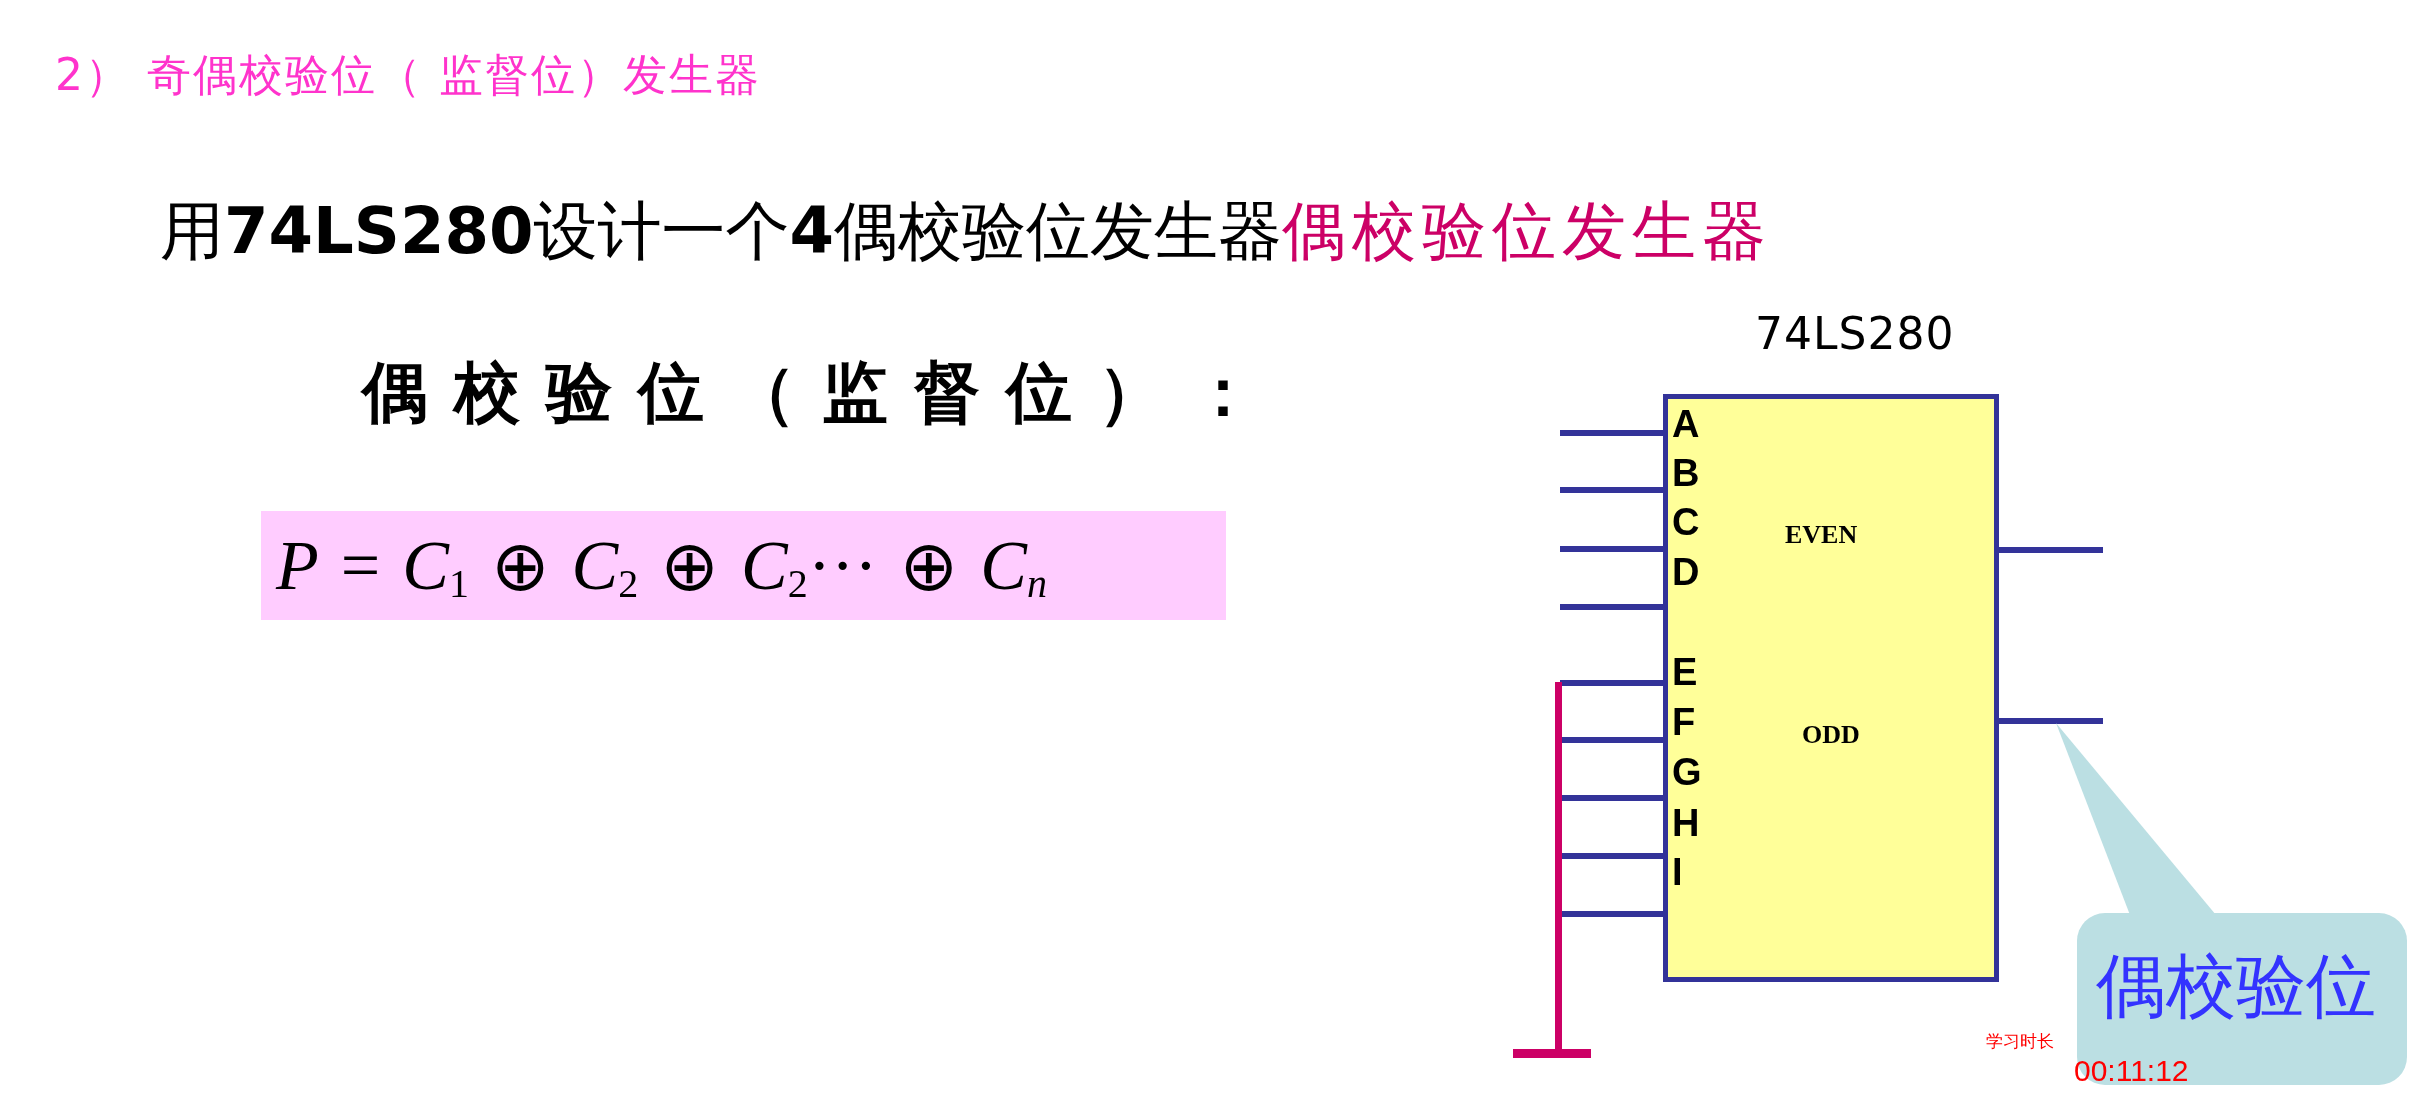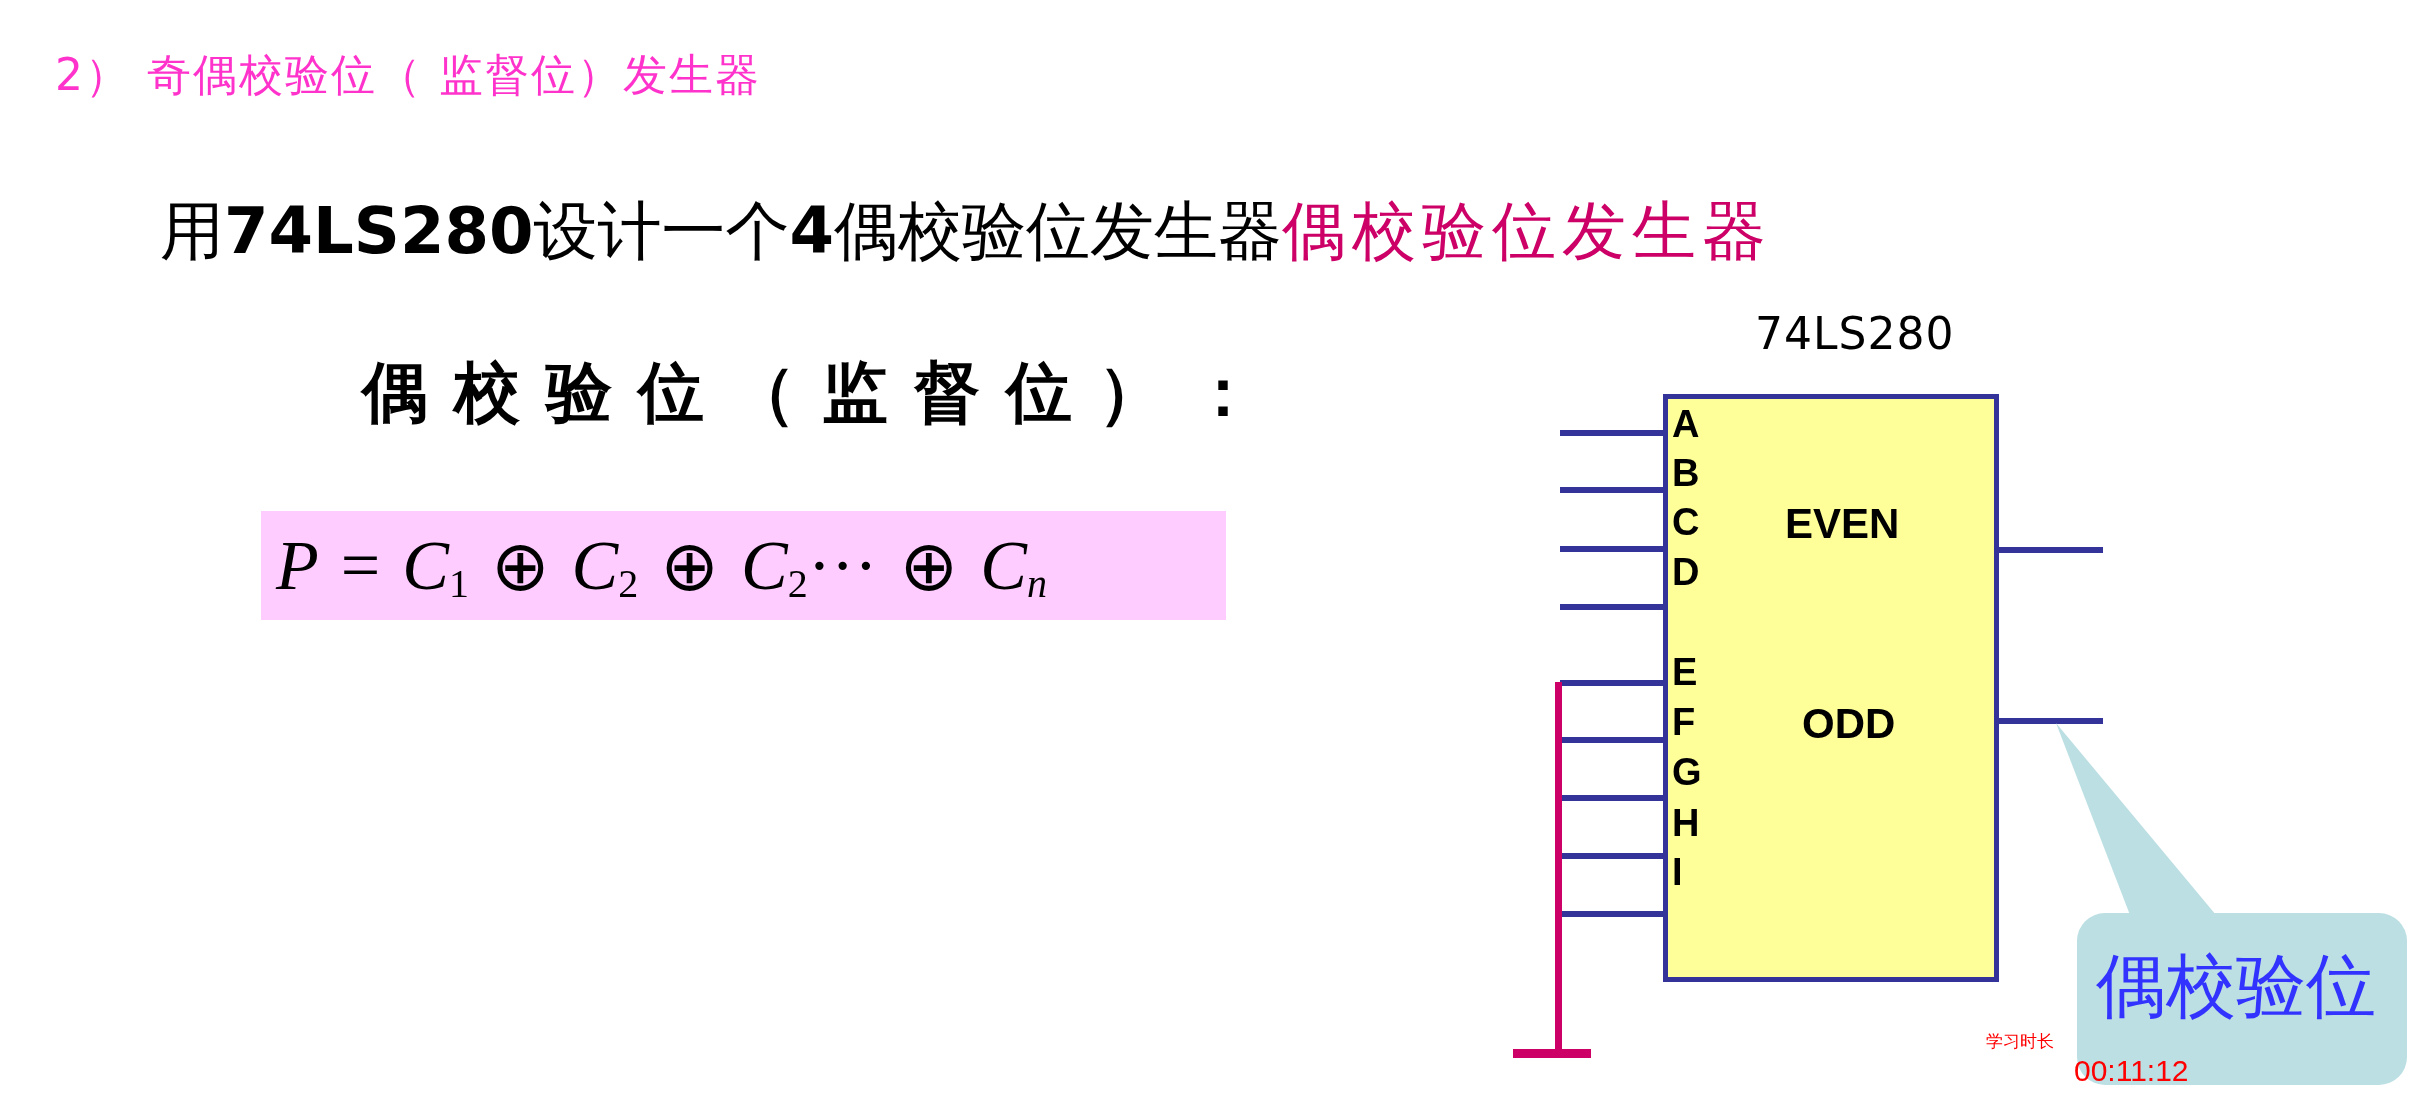--- a/index.html
+++ b/index.html
@@ -17,21 +17,21 @@
   .formula-box { left:261px; top:511px; width:965px; height:109px; background:#FFCCFF; }
   .formula { left:0; top:0; width:100%; height:100%; display:flex; align-items:center;
              padding-left:15px; box-sizing:border-box; font-family:"Liberation Serif", serif;
              font-size:70px; color:#000; white-space:nowrap; }
   .formula .v { font-style:italic; }
   .formula sub { font-size:40px; position:relative; top:18px; vertical-align:baseline; }
   .formula .sp { display:inline-block; width:22px; }
   .chip-name { left:1755px; top:308px; font-size:44px; color:#000; font-family:"DejaVu Sans", sans-serif; letter-spacing:1px; }
   .chip { left:1663px; top:394px; width:336px; height:588px; background:#FFFF99; border:5px solid #333399; box-sizing:border-box; }
   .pin-label { font-size:38px; font-weight:bold; color:#000; font-family:"Liberation Sans", sans-serif; line-height:40px; }
-  .out-label { font-size:42px; font-weight:bold; color:#000; font-family:Liberation Sans, sans-serif; }
+  .out-label { font-size:26px; font-weight:bold; color:#000; font-family:Liberation Serif, serif;margin-top:20px; }
   .wire { background:#333399; height:6px; }
   .gwire { background:#CC0066; }
   .callout-text { font-size:70px; color:#3333FF; font-family:"DejaVu Serif", serif; white-space:nowrap; }
   .timer-label { font-size:17px; color:#FF0000; white-space:nowrap; }
   .timer-value { font-size:30px; color:#FF0000; font-family:"Liberation Sans", sans-serif; white-space:nowrap;margin-top:34px; }
 </style>
 </head>
 <body>
 
 <div class="abs title">2） 奇偶校验位（  监督位）发生器</div>

